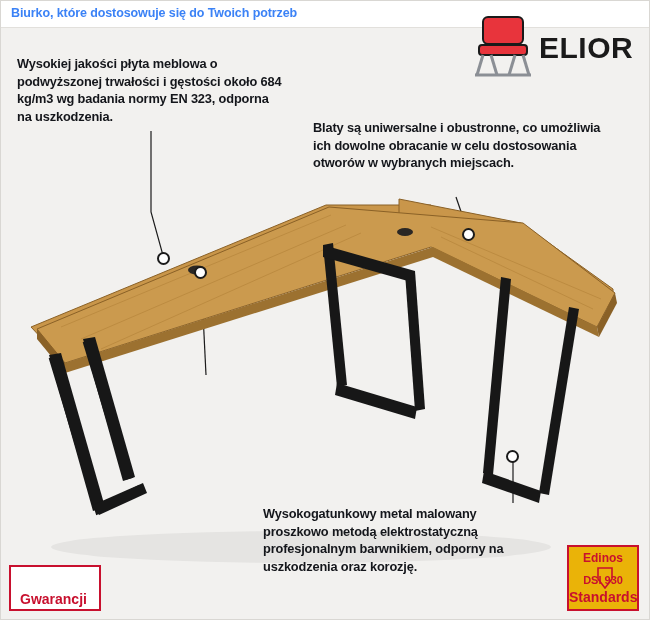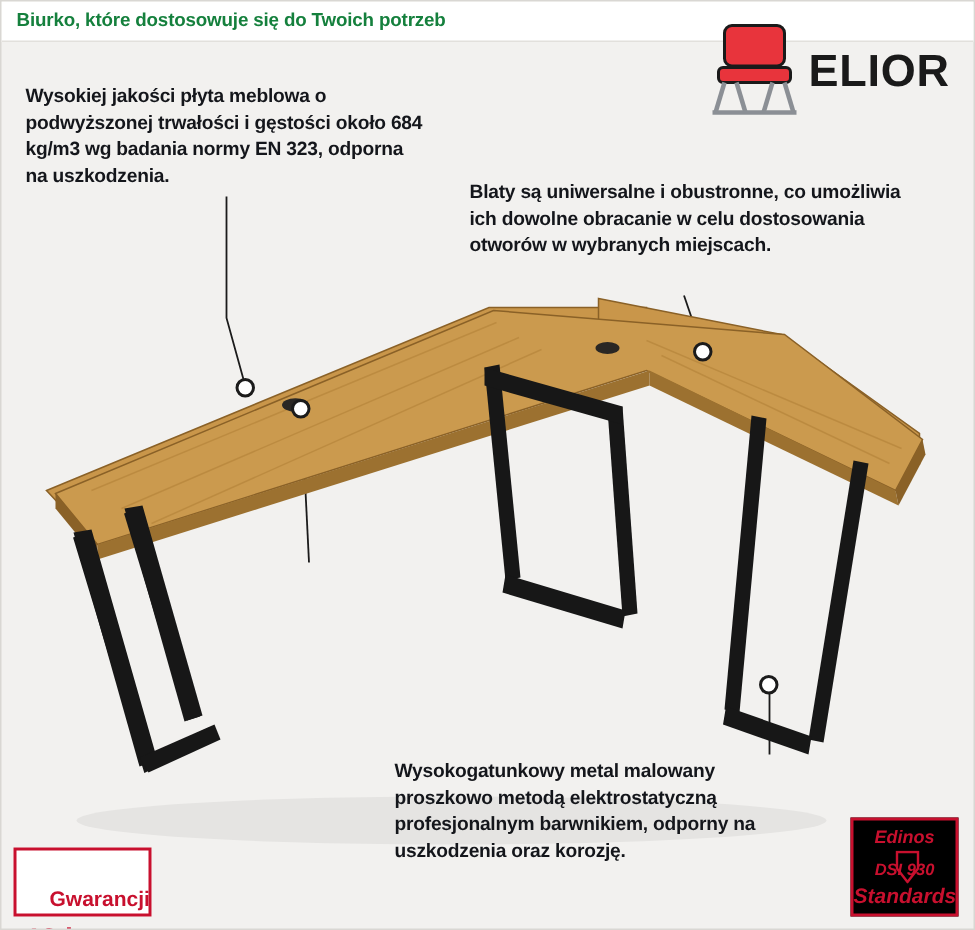--- a/index.html
+++ b/index.html
@@ -27,21 +27,21 @@
     height: 26px;
     background: #ffffff;
     border-bottom: 1px solid #e2e0dc;
   }
   .header-title {
     position: absolute;
     left: 10px;
     top: 5px;
     font-size: 12.5px;
     font-weight: bold;
-    color: #15803d;
+    color: #3b82f6;
     letter-spacing: -0.1px;
   }
   
   .logo-wrap {
     position: absolute;
     right: 14px;
     top: 14px;
     width: 180px;
     height: 66px;
   }
@@ -112,36 +112,35 @@
     position: absolute;
     left: 6px;
     top: 2px;
     font-size: 19px;
     font-weight: bold;
     color: #c8102e;
     margin-top: 47px;
   }
   .badge-warranty .line2 {
     position: absolute;
-    left: 22px;
+    left: 9px;
     top: 24px;
     font-size: 14px;
     font-weight: bold;
     color: #c8102e;
   }
   .badge-edinos {
     position: absolute;
     right: 10px;
     bottom: 8px;
     width: 72px;
     height: 66px;
     border: 2px solid #c8102e;
-    background: #000000;
-    box-sizing: border-box;
-    font-style: italic;
+    background: #eab308;
+    box-sizing: border-box;
   }
   .badge-edinos .e-name {
     position: absolute;
     left: 0; right: 0;
     top: 4px;
     text-align: center;
     font-size: 12px;
     font-weight: bold;
     color: #c8102e;
   }

